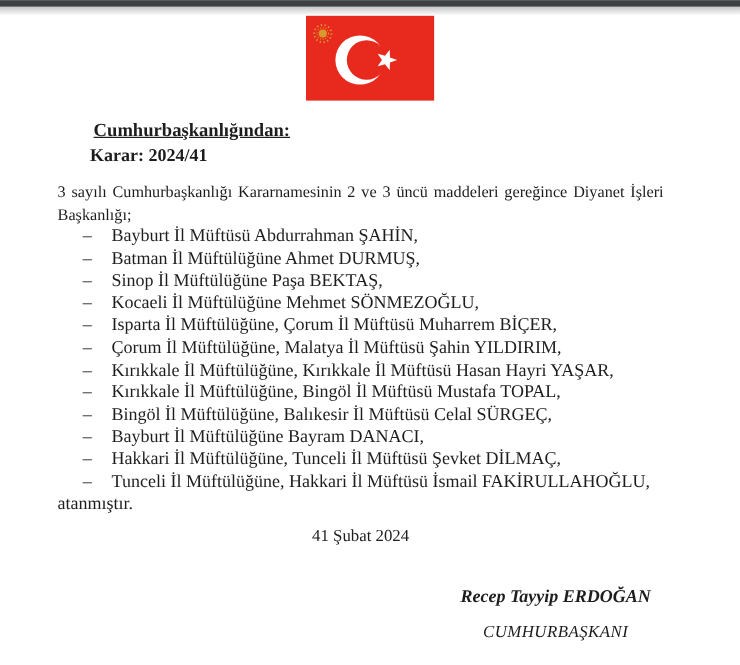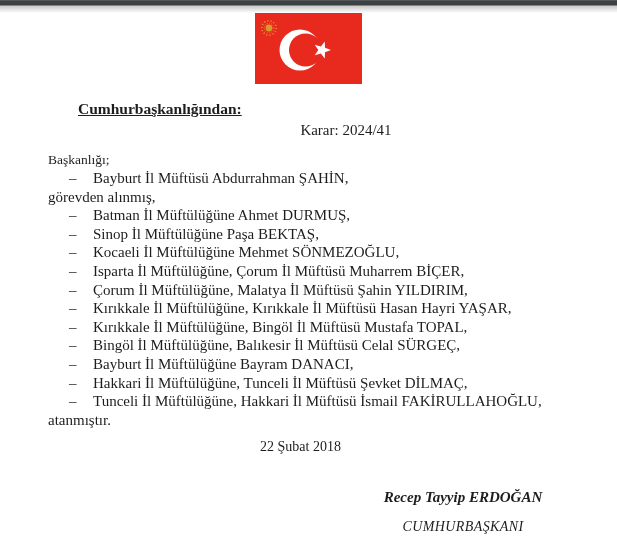--- a/index.html
+++ b/index.html
@@ -17,21 +17,21 @@
   .flag-wrap { width:107px; height:71px; margin:0 auto; display:block; }
   .flag-wrap svg { display:block; }
   .content { padding-left:48px; }
   .heading {
     margin:15px 0 0 30px;
     font-size:15.5px; font-weight:bold; line-height:19px;
     text-decoration:underline;
   }
   .karar {
     margin:3px 0 0 27px;
-    font-size:15px; font-weight:normal; line-height:19px;text-align:center;
+    font-size:15px; font-weight:bold; line-height:19px;
   }
   .intro { margin-top:10px; width:505px; font-size:13.5px; line-height:19px; }
   .intro-l1 { text-align:justify; text-align-last:justify; }
   .line { font-size:15px; line-height:18.6px; white-space:nowrap; }
   .item { padding-left:21px; }
   .dash { display:inline-block; width:24px; }
   .date-line { width:505px; margin-top:8px; text-align:center; font-size:14px; line-height:19px; }
   .signature { margin:32px 0 0 358px; width:210px; text-align:center;font-style:italic; }
   .sig-name { font-size:15px; font-weight:bold; line-height:19px; }
   .sig-title { font-size:14px; margin-top:11px; line-height:18px; letter-spacing:0.4px;text-align:center; }
@@ -55,37 +55,37 @@
     </g>
     <polygon fill="#ffffff" points="76,37 69.99,39.17 69.78,45.56 65.86,40.52 59.72,42.29 63.3,37 59.72,31.71 65.86,33.48 69.78,28.44 69.99,34.83"></polygon>
   </svg>
 </div>
 
 <div class="content">
   <div class="heading">Cumhurbaşkanlığından:</div>
   <div class="karar">Karar: 2024/41</div>
 
   <div class="intro">
+    <div class="intro-l1">3 sayılı Cumhurbaşkanlığı Kararnamesinin 2 ve 3 üncü maddeleri gereğince Diyanet İşleri</div>
     <div>Başkanlığı;</div>
   </div>
 
   <div class="line item"><span class="dash">–</span><span>Bayburt İl Müftüsü Abdurrahman ŞAHİN,</span></div>
-  <div class="line plain">görevden alınmış,</div>
   <div class="line item"><span class="dash">–</span><span>Batman İl Müftülüğüne Ahmet DURMUŞ,</span></div>
   <div class="line item"><span class="dash">–</span><span>Sinop İl Müftülüğüne Paşa BEKTAŞ,</span></div>
   <div class="line item"><span class="dash">–</span><span>Kocaeli İl Müftülüğüne Mehmet SÖNMEZOĞLU,</span></div>
   <div class="line item"><span class="dash">–</span><span>Isparta İl Müftülüğüne, Çorum İl Müftüsü Muharrem BİÇER,</span></div>
   <div class="line item"><span class="dash">–</span><span>Çorum İl Müftülüğüne, Malatya İl Müftüsü Şahin YILDIRIM,</span></div>
   <div class="line item"><span class="dash">–</span><span>Kırıkkale İl Müftülüğüne, Kırıkkale İl Müftüsü Hasan Hayri YAŞAR,</span></div>
   <div class="line item"><span class="dash">–</span><span>Kırıkkale İl Müftülüğüne, Bingöl İl Müftüsü Mustafa TOPAL,</span></div>
   <div class="line item"><span class="dash">–</span><span>Bingöl İl Müftülüğüne, Balıkesir İl Müftüsü Celal SÜRGEÇ,</span></div>
   <div class="line item"><span class="dash">–</span><span>Bayburt İl Müftülüğüne Bayram DANACI,</span></div>
   <div class="line item"><span class="dash">–</span><span>Hakkari İl Müftülüğüne, Tunceli İl Müftüsü Şevket DİLMAÇ,</span></div>
   <div class="line item"><span class="dash">–</span><span>Tunceli İl Müftülüğüne, Hakkari İl Müftüsü İsmail FAKİRULLAHOĞLU,</span></div>
   <div class="line plain">atanmıştır.</div>
 
-  <div class="date-line">22 Şubat 2018</div>
+  <div class="date-line">41 Şubat 2024</div>
 </div>
 
 <div class="signature">
   <div class="sig-name">Recep Tayyip ERDOĞAN</div>
   <div class="sig-title">CUMHURBAŞKANI</div>
 </div>
 
 </body></html>

